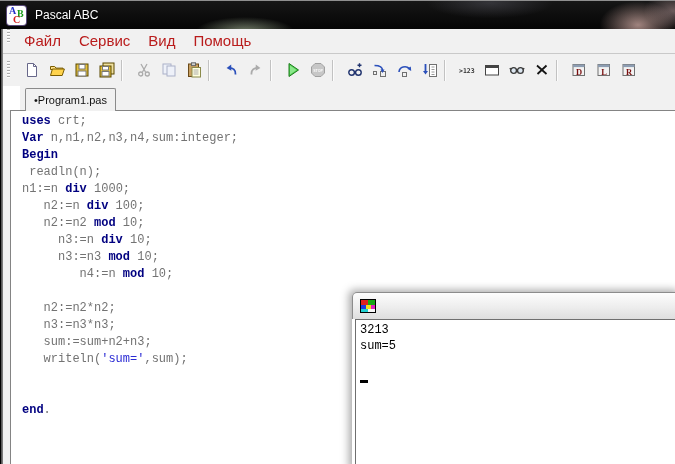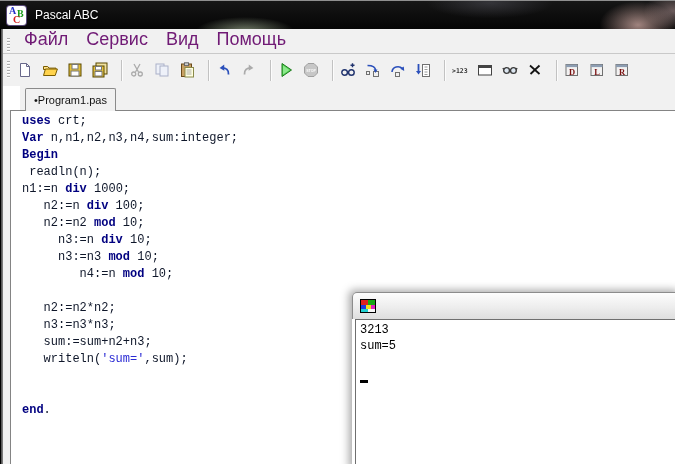--- a/index.html
+++ b/index.html
@@ -21,49 +21,49 @@
   .abc-icon span{position:absolute;font-weight:bold;font-size:10px;line-height:10px;}
   .win-title{text-shadow:0 1px 2px #000;text-align:center;}
 
   
   .left-border{position:absolute;left:0;top:29px;width:3px;bottom:0;
     background:linear-gradient(90deg,#000 0 1px,#4a4a4a 1px,#8a8a8a);}
   .gutter-strip{position:absolute;left:3px;top:110px;width:7px;bottom:0;background:#f1f1f1;}
 
   
   .menubar{position:absolute;left:3px;top:29px;right:0;height:24px;background:#f1f1f1;
-    display:flex;align-items:flex-end;font-size:18px;color:#701a75;}
+    display:flex;align-items:flex-start;font-size:15px;color:#b91c1c;}
   .grip{width:3px;height:15px;margin:0 5px 0 4px;
     background:repeating-linear-gradient(180deg,#adadad 0 1px,#fff 1px 2px,transparent 2px 3px);}
   .menu-item{padding:3px 9px;cursor:default;}
 
   
   .toolbar{position:absolute;left:3px;top:53px;right:0;height:33px;background:#f1f1f1;
     border-top:1px solid #c9c9c9;display:flex;align-items:center;box-sizing:border-box;}
   .toolbar .grip{margin:0 6px 0 4px;height:18px;}
-  .tb-btn{width:23px;height:24px;display:flex;align-items:center;justify-content:flex-start;
+  .tb-btn{width:23px;height:24px;display:flex;align-items:center;justify-content:flex-end;
     border:1px solid transparent;border-radius:2px;}
   .tb-btn svg{width:16px;height:16px;display:block;}
   .tb-btn.disabled{opacity:.8;}
   .tb-sep{width:1px;height:21px;background:#c2c2c2;border-right:1px solid #fcfcfc;margin:0 5px;}
 
   
   .tabbar{position:absolute;left:20px;top:86px;right:0;height:24px;background:#f1f1f1;
     display:flex;align-items:flex-end;}
   .tab{margin-left:5px;height:22px;padding:0 8px;background:#f1f1f1;
     border:1px solid #8b8b8b;border-bottom:none;border-radius:2px 2px 0 0;
     font-size:11px;color:#111;display:flex;align-items:center;position:relative;z-index:2;top:1px;}
 
   
   .editor{position:absolute;left:10px;top:110px;right:0;bottom:0;background:#fff;
     border-top:1px solid #848484;border-left:1px solid #848484;box-sizing:border-box;}
   .code{position:absolute;inset:0;padding:2px 0 0 11px;white-space:pre;
     font-family:"Liberation Mono","DejaVu Sans Mono",monospace;font-size:12px;line-height:17px;}
   .code .kw{color:var(--kw,#000080);font-weight:bold;}
-  .code .pl{color:#0f172a;}
+  .code .pl{color:#737373;}
   .code .str{color:var(--str,#2a2ad4);}
 
   
   .crt{position:absolute;left:352px;top:292px;width:330px;height:180px;z-index:10;
     box-shadow:-3px -2px 9px rgba(0,0,0,.35);border-radius:5px 5px 0 0;}
   .crt-titlebar{position:absolute;left:0;right:0;top:0;height:27px;box-sizing:border-box;
     background:linear-gradient(#fdfdfd,#ededed 55%,#dedede);
     border:1px solid #8c8c8c;border-bottom:none;border-radius:5px 5px 0 0;
     display:flex;align-items:center;gap:7px;padding:0 7px;font-size:12px;color:#111;}
   .crt-content{position:absolute;left:3px;right:0;top:27px;bottom:0;background:#fff;

